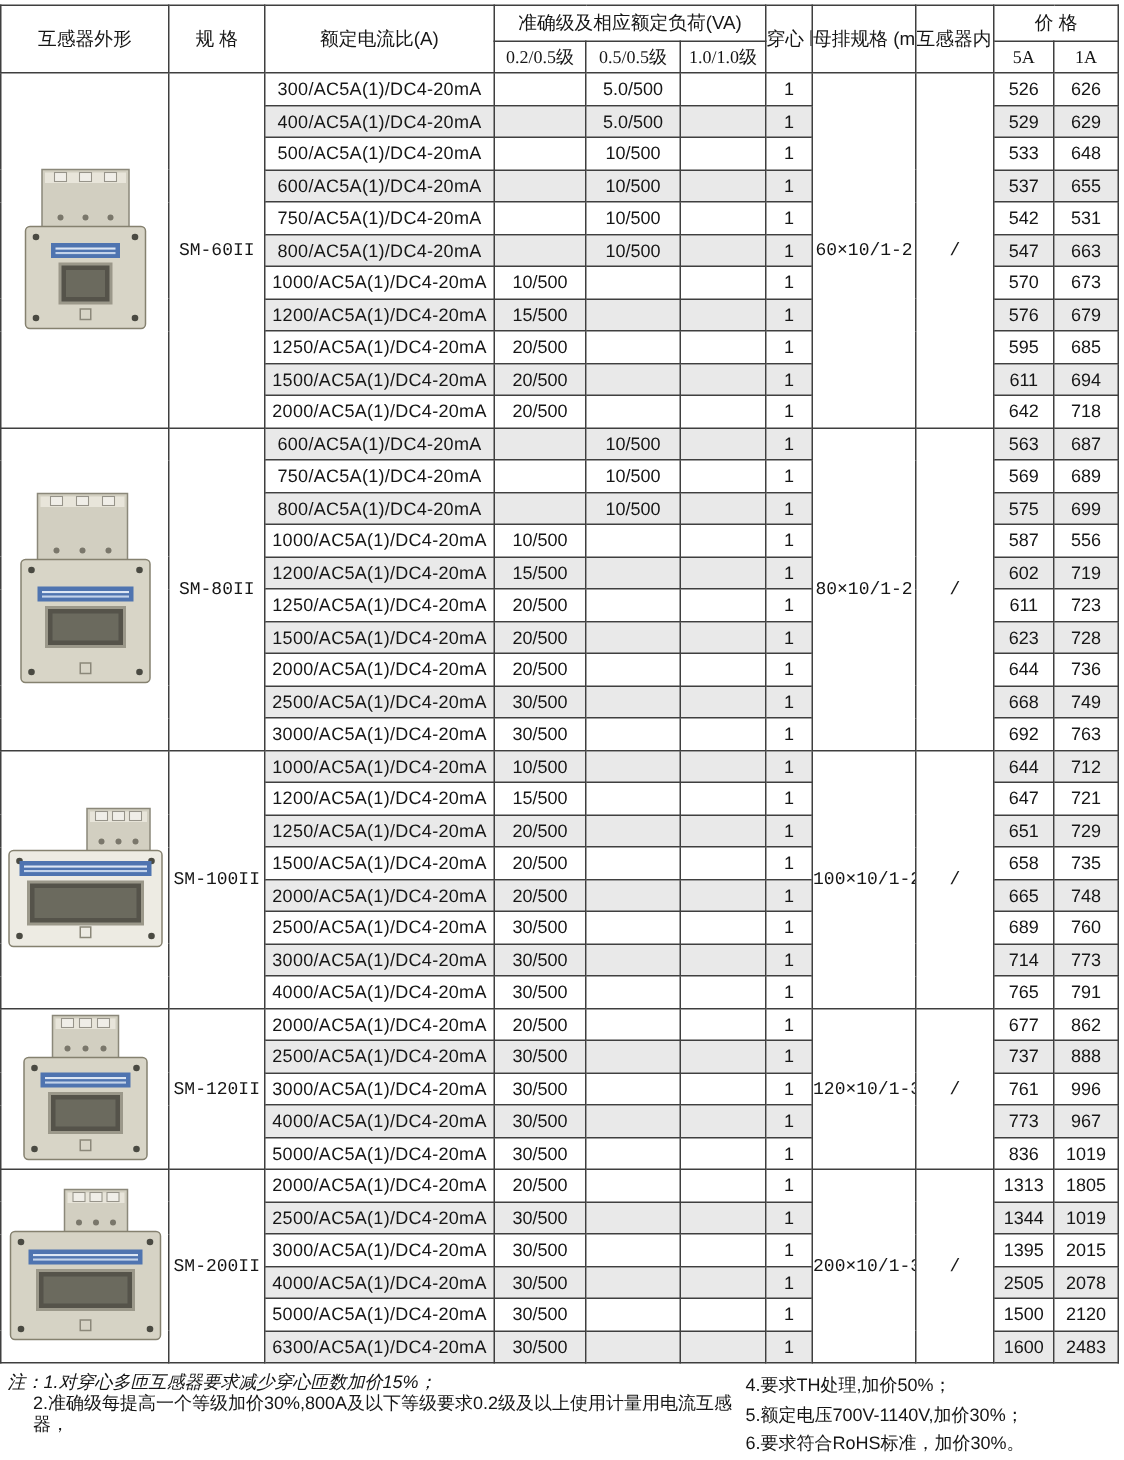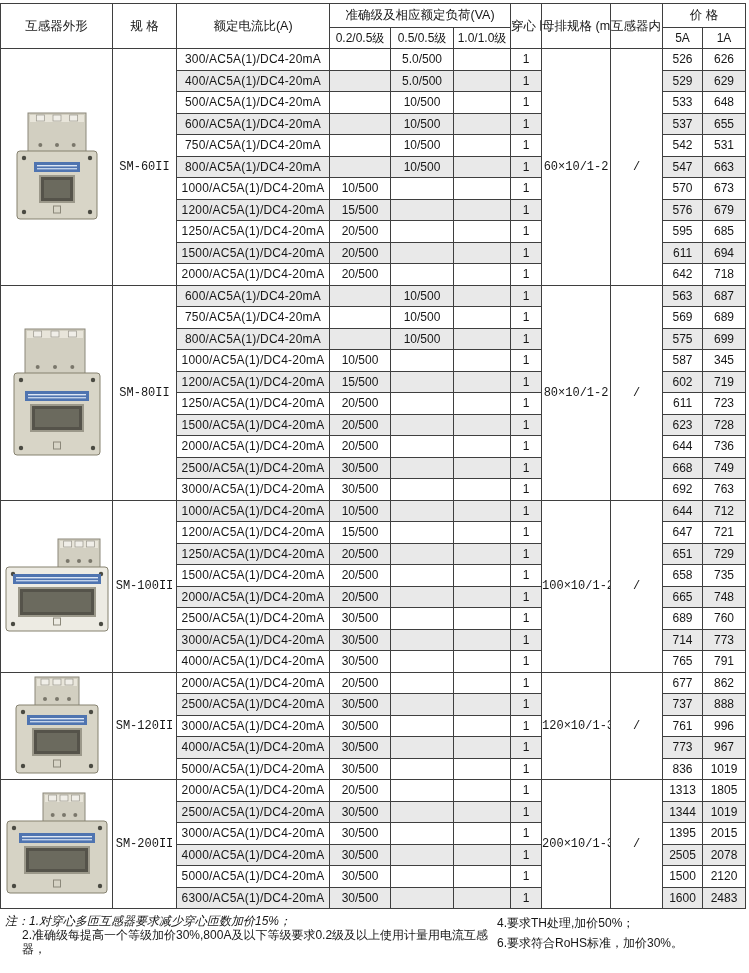--- a/index.html
+++ b/index.html
@@ -20,21 +20,21 @@
     border:1px solid #3f3f3f;
     font-size:12px;
     font-weight:normal;
     text-align:center;
     vertical-align:middle;
     padding:0;
     overflow:hidden;
     white-space:nowrap;
   }
   thead tr.h1 th { height:23px; font-size:12.5px; }
-  thead tr.h2 th { height:20px; }
+  thead tr.h2 th { height:20px;font-family:Liberation Serif, serif; }
   th.pre { white-space:pre-line; line-height:13px; font-size:11.5px; }
   tbody td { height:20.5px; }
   tr.alt td { background:#e9e9e9; }
   td.span-cell { background:#ffffff !important;font-family:Liberation Mono, monospace; }
   td.spec-cell { font-size:12.5px; }
   td.ratio-cell { font-size:12px; letter-spacing:0.2px; }
   td.price-cell { font-size:12.5px; }
   td.photo-cell svg { display:block; margin:0 auto; }
   .notes {
     display:flex;
@@ -270,21 +270,21 @@
         <td class="price-cell">575</td>
         <td class="price-cell">699</td>
       </tr>
       <tr>
         <td class="ratio-cell">1000/AC5A(1)/DC4-20mA</td>
         <td>10/500</td>
         <td></td>
         <td></td>
         <td>1</td>
         <td class="price-cell">587</td>
-        <td class="price-cell">345</td>
+        <td class="price-cell">556</td>
       </tr>
       <tr class="alt">
         <td class="ratio-cell">1200/AC5A(1)/DC4-20mA</td>
         <td>15/500</td>
         <td></td>
         <td></td>
         <td>1</td>
         <td class="price-cell">602</td>
         <td class="price-cell">719</td>
       </tr>
@@ -590,15 +590,16 @@
 
 <div class="notes">
   <div class="notes-left">
     <div class="nl-1">注：1.对穿心多匝互感器要求减少穿心匝数加价15%；</div>
     <div class="nl-2">2.准确级每提高一个等级加价30%,800A及以下等级要求0.2级及以上使用计量用电流互感器，</div>
     <div class="nl-3">2500A(0.2级)及以上,提高至0.2S、0.5S加价30%；</div>
     <div class="nl-4">3.频率400Hz及以上,加价30%；</div>
   </div>
   <div class="notes-right">
     <div>4.要求TH处理,加价50%；</div>
+    <div>5.额定电压700V-1140V,加价30%；</div>
     <div>6.要求符合RoHS标准，加价30%。</div>
   </div>
 </div>
 
 </body></html>

